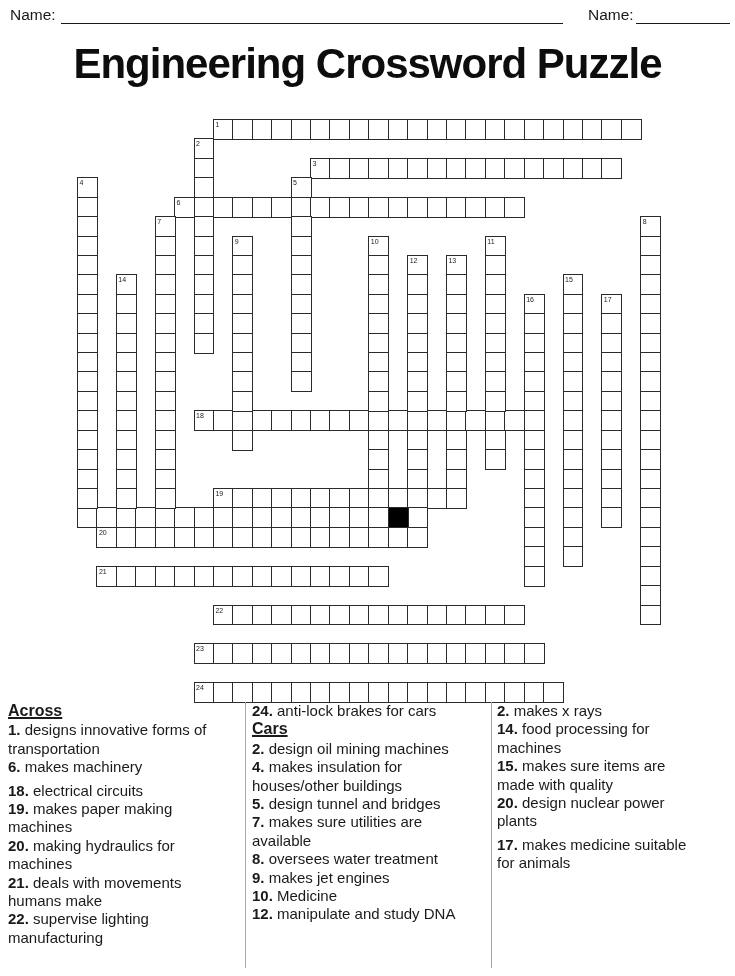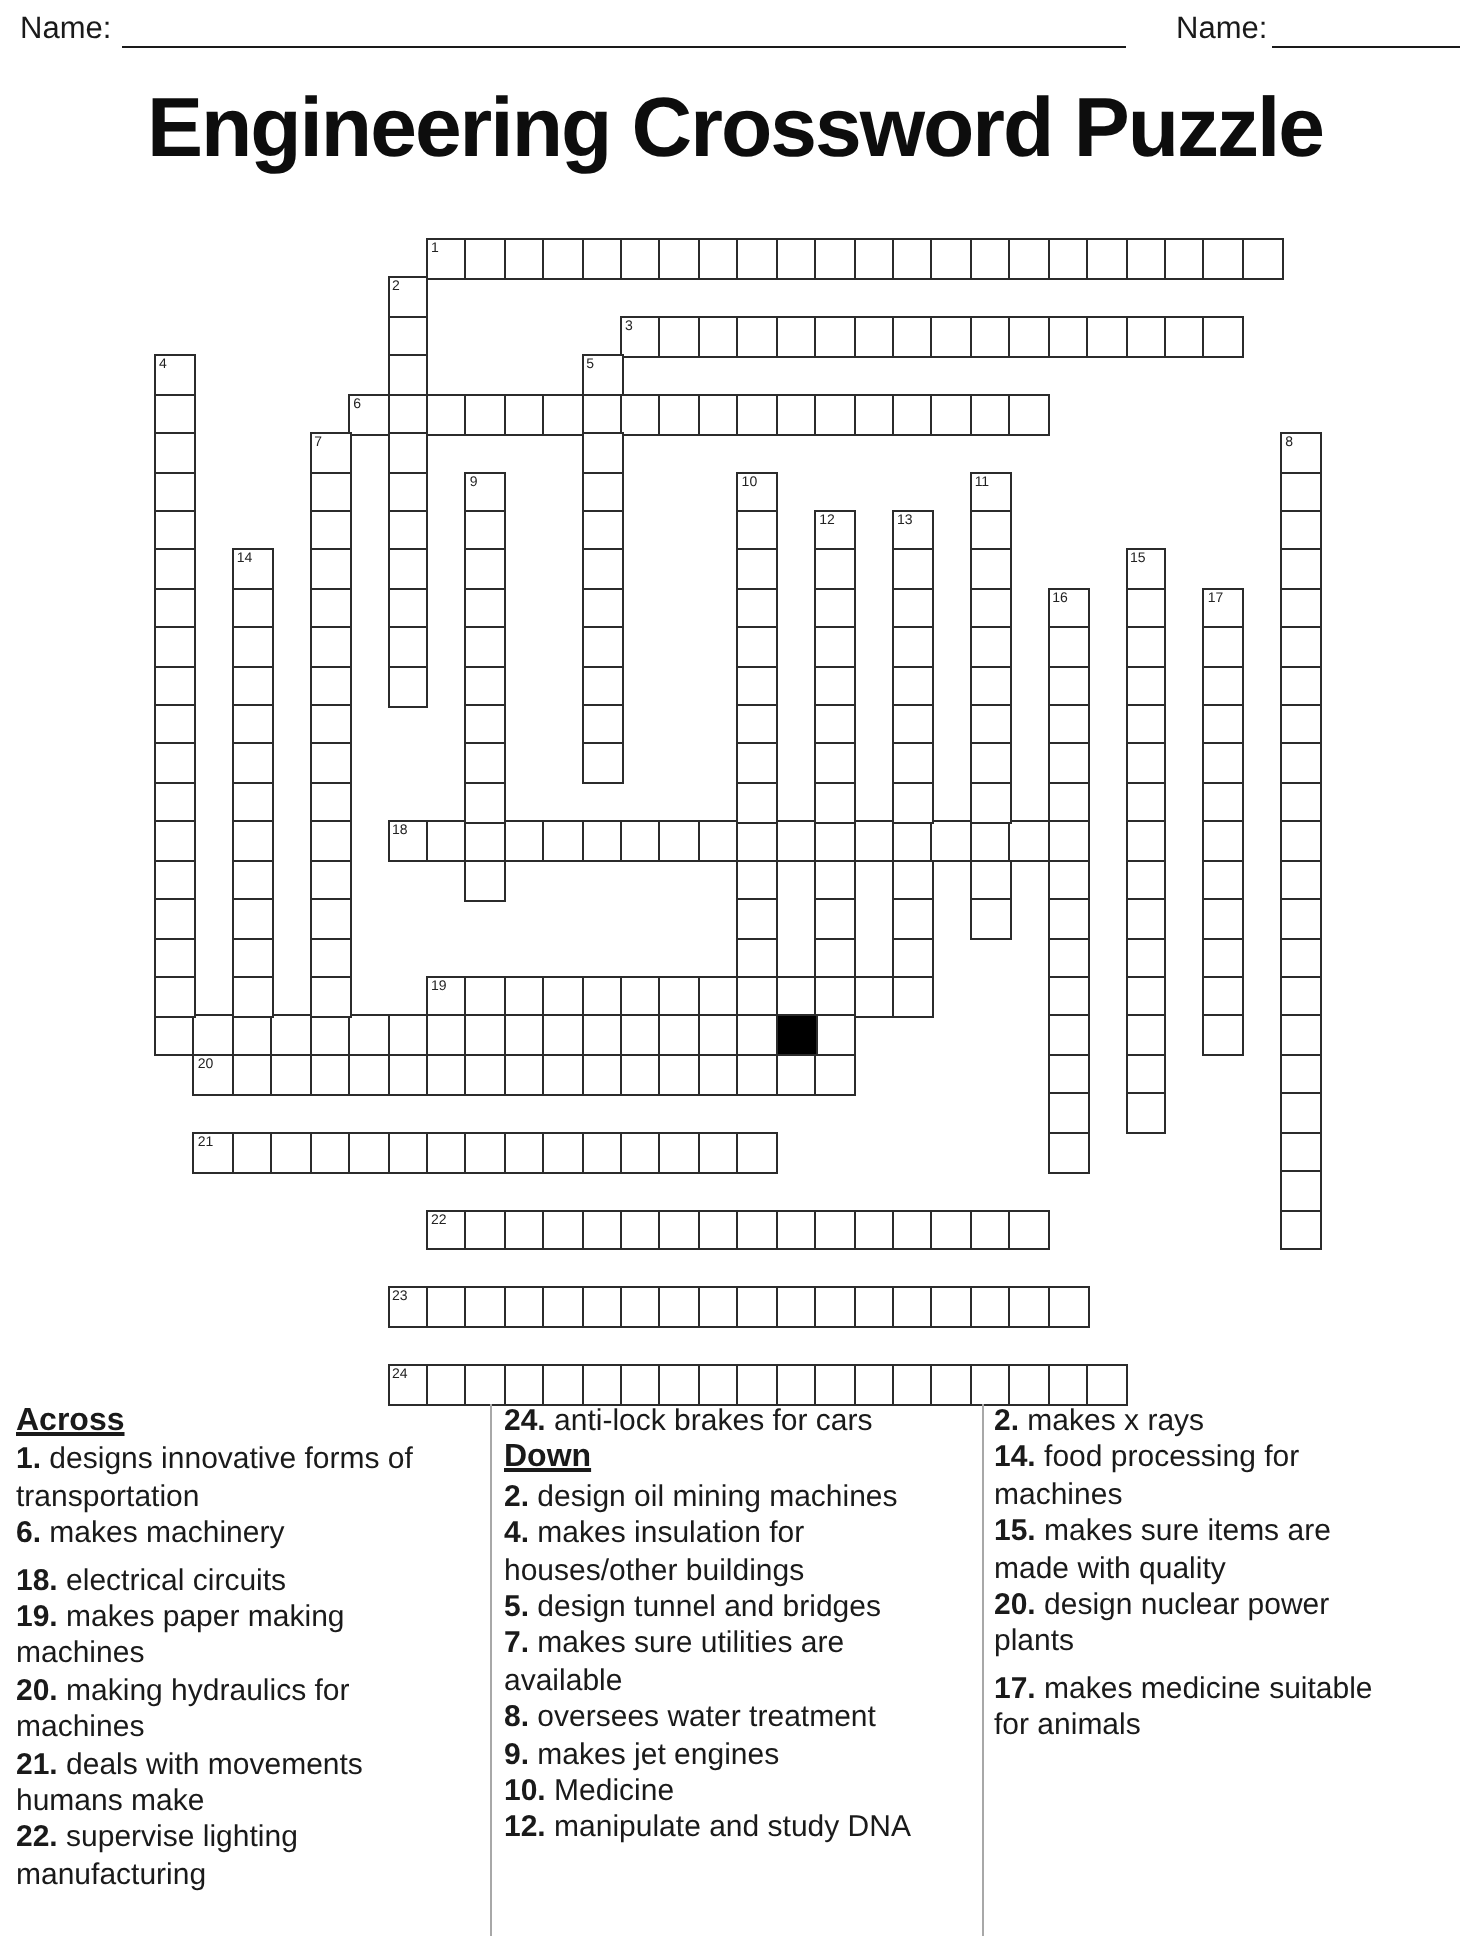--- a/index.html
+++ b/index.html
@@ -440,21 +440,21 @@
       <div class="clue"><b>1.</b> designs innovative forms of transportation</div>
       <div class="clue"><b>6.</b> makes machinery</div>
       <div class="clue gap"><b>18.</b> electrical circuits</div>
       <div class="clue"><b>19.</b> makes paper making machines</div>
       <div class="clue"><b>20.</b> making hydraulics for machines</div>
       <div class="clue"><b>21.</b> deals with movements humans make</div>
       <div class="clue"><b>22.</b> supervise lighting manufacturing</div>
     </div>
   <div class="cluecol" id="cluecol2" style="left:252px;width:231px;">
       <div class="clue"><b>24.</b> anti-lock brakes for cars</div>
-      <div class="clue-heading">Down</div>
+      <div class="clue-heading">Cars</div>
       <div class="clue"><b>2.</b> design oil mining machines</div>
       <div class="clue"><b>4.</b> makes insulation for houses/other buildings</div>
       <div class="clue"><b>5.</b> design tunnel and bridges</div>
       <div class="clue"><b>7.</b> makes sure utilities are available</div>
       <div class="clue"><b>8.</b> oversees water treatment</div>
       <div class="clue"><b>9.</b> makes jet engines</div>
       <div class="clue"><b>10.</b> Medicine</div>
       <div class="clue"><b>12.</b> manipulate and study DNA</div>
     </div>
   <div class="cluecol" id="cluecol3" style="left:497px;width:210px;">

